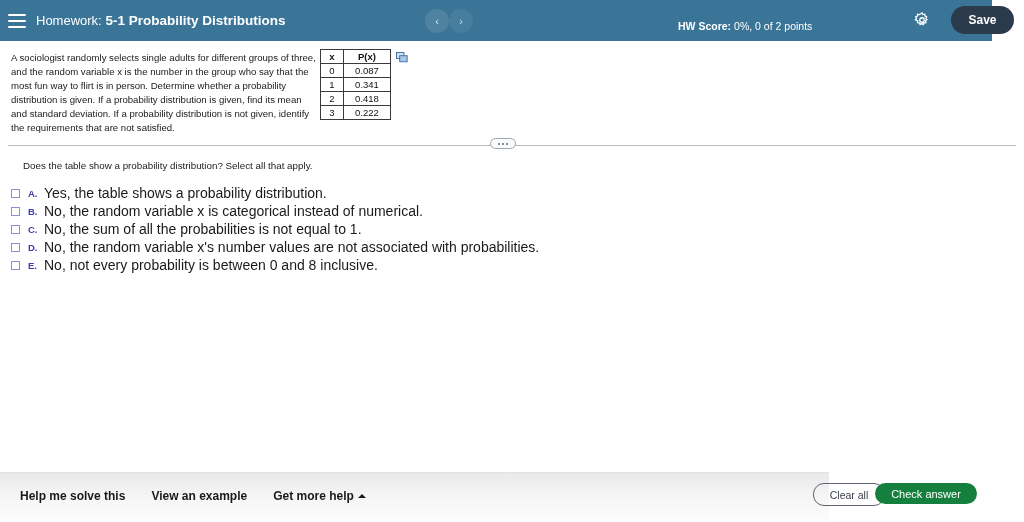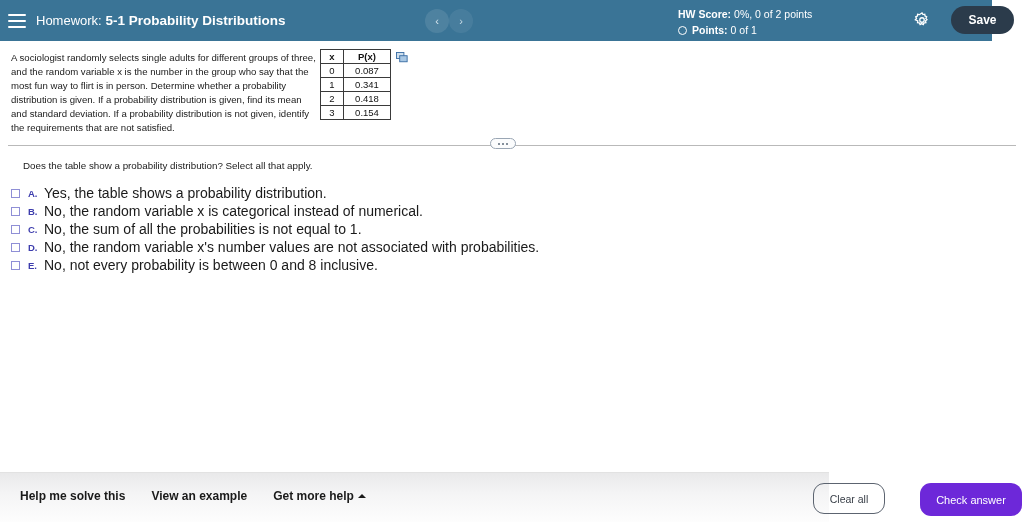--- a/index.html
+++ b/index.html
@@ -72,21 +72,21 @@
   .q-part { font-size: 10px; color: #d5e5ee; margin-top: 2px; }
 
   
   .score-block {
     position: absolute;
     left: 678px; top: 7px;
     color: #ffffff;
     font-size: 10.5px;
     line-height: 1.5;
   }
-  .score-row { display: flex; align-items: center; white-space: nowrap; }
+  .score-row { display: flex; align-items: center; white-space: nowrap; margin-top: 12px; }
   .score-row b { font-weight: bold; }
   .score-row .val { font-weight: normal; margin-left: 3px; }
   .radio-circle {
     width: 9px; height: 9px; border-radius: 50%;
     border: 1.4px solid #ffffff;
     margin-right: 5px;
     flex: 0 0 auto;
   }
   .gear {
     position: absolute; left: 913px; top: 11px;
@@ -227,35 +227,35 @@
   .caret-up {
     width: 0; height: 0;
     border-left: 4px solid transparent;
     border-right: 4px solid transparent;
     border-bottom: 4px solid #1a1a1a;
     display: inline-block;
     margin-bottom: 1px;
   }
   .clear-all {
     position: absolute; left: 813px; top: 483px;
-    width: 72px; height: 31px;
+    width: 72px; height: 23px;
     border-radius: 11px;
     border: 1px solid #5c6470;
     background: transparent;
     color: #3a4049;
     font-size: 10.5px;
     cursor: pointer;
     font-family: "Liberation Sans", sans-serif;
   }
   .check-answer {
-    position: absolute; left: 920px; top: 483px;
-    width: 102px; height: 33px;
+    position: absolute; left: 875px; top: 483px;
+    width: 102px; height: 21px;
     border-radius: 11px;
     border: none;
-    background: #6d28d9;
+    background: #15803d;
     color: #ffffff;
     font-size: 11px;
     cursor: pointer;
     font-family: "Liberation Sans", sans-serif;
   }
 </style>
 </head>
 <body>
 
 <div class="header">
@@ -318,21 +318,21 @@
         <tr>
           <td>1</td>
           <td>0.341</td>
         </tr>
         <tr>
           <td>2</td>
           <td>0.418</td>
         </tr>
         <tr>
           <td>3</td>
-          <td>0.154</td>
+          <td>0.222</td>
         </tr>
       </tbody>
     </table>
 
     <span class="copy-icon">
       <svg width="13" height="13" viewBox="0 0 14 14">
         <rect x="0.5" y="0.5" width="8" height="6.5" fill="#cfe0ee" stroke="#3b6ea5" stroke-width="1"></rect>
         <rect x="4" y="4" width="8" height="6.5" fill="#a9c8e4" stroke="#3b6ea5" stroke-width="1"></rect>
       </svg>
     </span>

